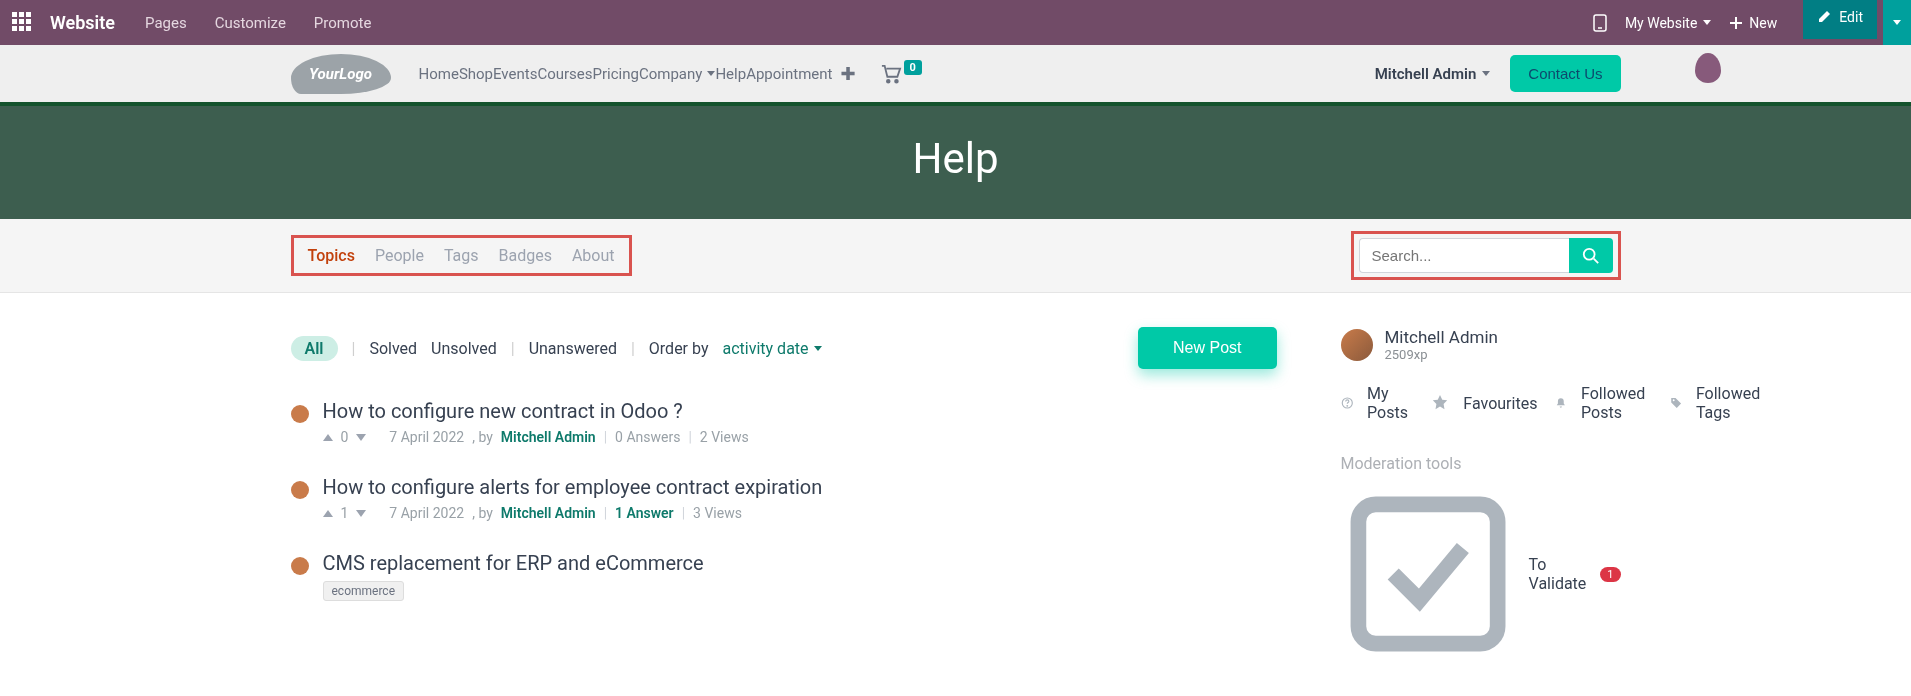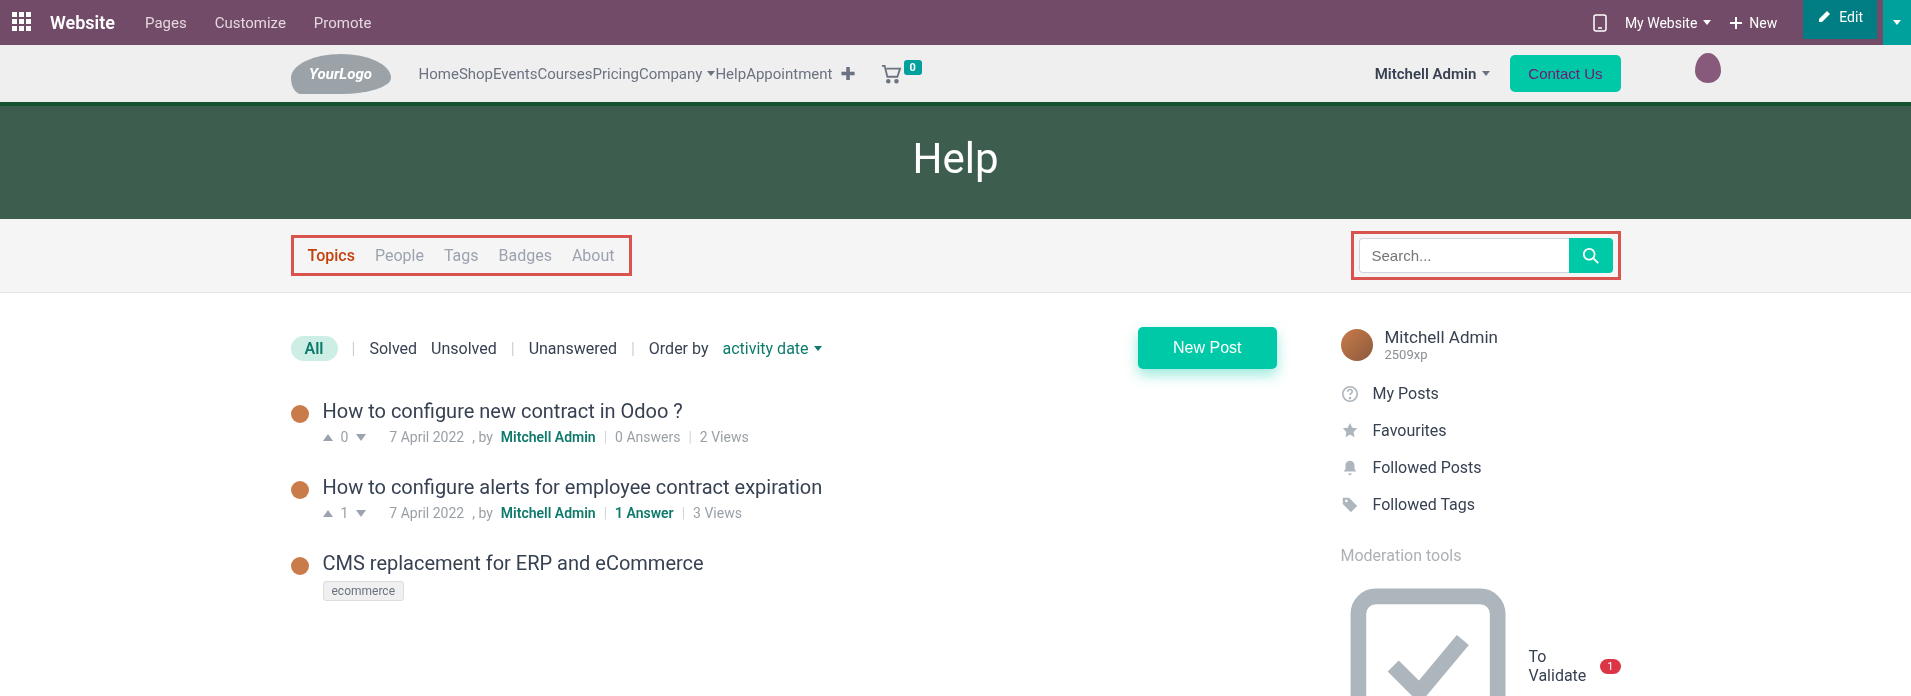--- a/index.html
+++ b/index.html
@@ -24,21 +24,21 @@
   .navbar { max-width: 1350px; margin: 0 auto; height: 57px; display: flex; align-items: center; padding: 0 10px; position: relative; }
   .logo { width: 100px; height: 40px; background: #9ca3a8; border-radius: 50% 50% 50% 10% / 60% 60% 40% 40%; display: flex; align-items: center; justify-content: center; color: #fff; font-style: italic; font-weight: bold; font-size: 15px; margin-right: 28px; }
   .navmenu { display: flex; align-items: center; font-size: 15px; color: #6b7280; }
   .navmenu a { cursor: pointer; }
   .navmenu .comp { display: flex; align-items: center; gap: 5px; }
   .plus-nav { font-size: 18px; color: #6b7280; cursor: pointer; margin-left: 8px; }
   .cart { display: flex; align-items: center; margin-left: 24px; cursor: pointer; color: #6b7280; }
   .cart-badge { background: #00a09d; color: #fff; font-size: 11px; font-weight: bold; padding: 1px 6px; border-radius: 3px; margin-left: 2px; margin-top: -12px; }
   .nav-spacer { flex: 1; }
   .user-dd { display: flex; align-items: center; gap: 6px; font-weight: 600; color: #374151; cursor: pointer; margin-right: 20px; }
-  .contact-btn { background: #00c9a7; color: #701a75; padding: 10px 18px; border-radius: 5px; font-size: 15px; cursor: pointer; border: none; }
+  .contact-btn { background: #00c9a7; color: #0c4a6e; padding: 10px 18px; border-radius: 5px; font-size: 15px; cursor: pointer; border: none; }
   .odoo-drop { position: absolute; right: -90px; top: 8px; width: 26px; height: 30px; background: #875a7b; border-radius: 50% 50% 50% 50% / 60% 60% 40% 40%; transform: rotate(0deg); }
   
   
   .hero { background: #3d5e4f; color: #fff; text-align: center; padding: 28px 0 36px; font-size: 42px; font-weight: 400; }
   
   
   .tabs-row-wrap { background: #f5f5f5; border-bottom: 1px solid #e5e5e5; }
   .tabs-row { max-width: 1350px; margin: 0 auto; padding: 12px 10px; display: flex; align-items: center; }
   .tabs-box { border: 3px solid #d9534f; padding: 8px 14px; display: flex; gap: 20px; font-size: 16px; }
   .tabs-box a { color: #9ca3af; cursor: pointer; }
@@ -73,21 +73,21 @@
   .meta .vote-up { border-left: 5px solid transparent; border-right: 5px solid transparent; border-bottom: 7px solid #9ca3af; }
   .meta .vote-down { border-left: 5px solid transparent; border-right: 5px solid transparent; border-top: 7px solid #9ca3af; }
   .meta .author { color: #0e7a6b; font-weight: 600; }
   .meta .answers.has { color: #0e7a6b; font-weight: 600; }
   .meta .sep { color: #d1d5db; }
   
   .profile-box { display: flex; align-items: center; gap: 12px; margin-bottom: 22px; }
   .profile-avatar { width: 32px; height: 32px; border-radius: 50%; background: linear-gradient(135deg,#c97b4a,#8b5a3c); }
   .profile-name { font-size: 17px; color: #374151; cursor: pointer; }
   .profile-xp { font-size: 13px; color: #8a8f94; }
-  .side-list { list-style: none; display: flex; flex-direction: column; gap: 18px; font-size: 16px; margin-bottom: 32px; }
+  .side-list { list-style: none; display: flex; flex-direction: row; gap: 18px; font-size: 16px; margin-bottom: 32px; }
   .side-list li { display: flex; align-items: center; gap: 14px; color: #374151; cursor: pointer; }
   .side-list .ic { width: 18px; height: 18px; color: #adb5bd; }
   .mod-heading { color: #adb0b5; font-size: 16px; margin-bottom: 14px; }
   .mod-item { display: flex; align-items: center; gap: 14px; color: #374151; font-size: 16px; cursor: pointer; }
   .mod-badge { margin-left: auto; background: #dc3545; color: #fff; font-size: 11px; padding: 1px 7px; border-radius: 10px; }
   
   svg { display: block; }
 </style>
 </head>
 <body>

